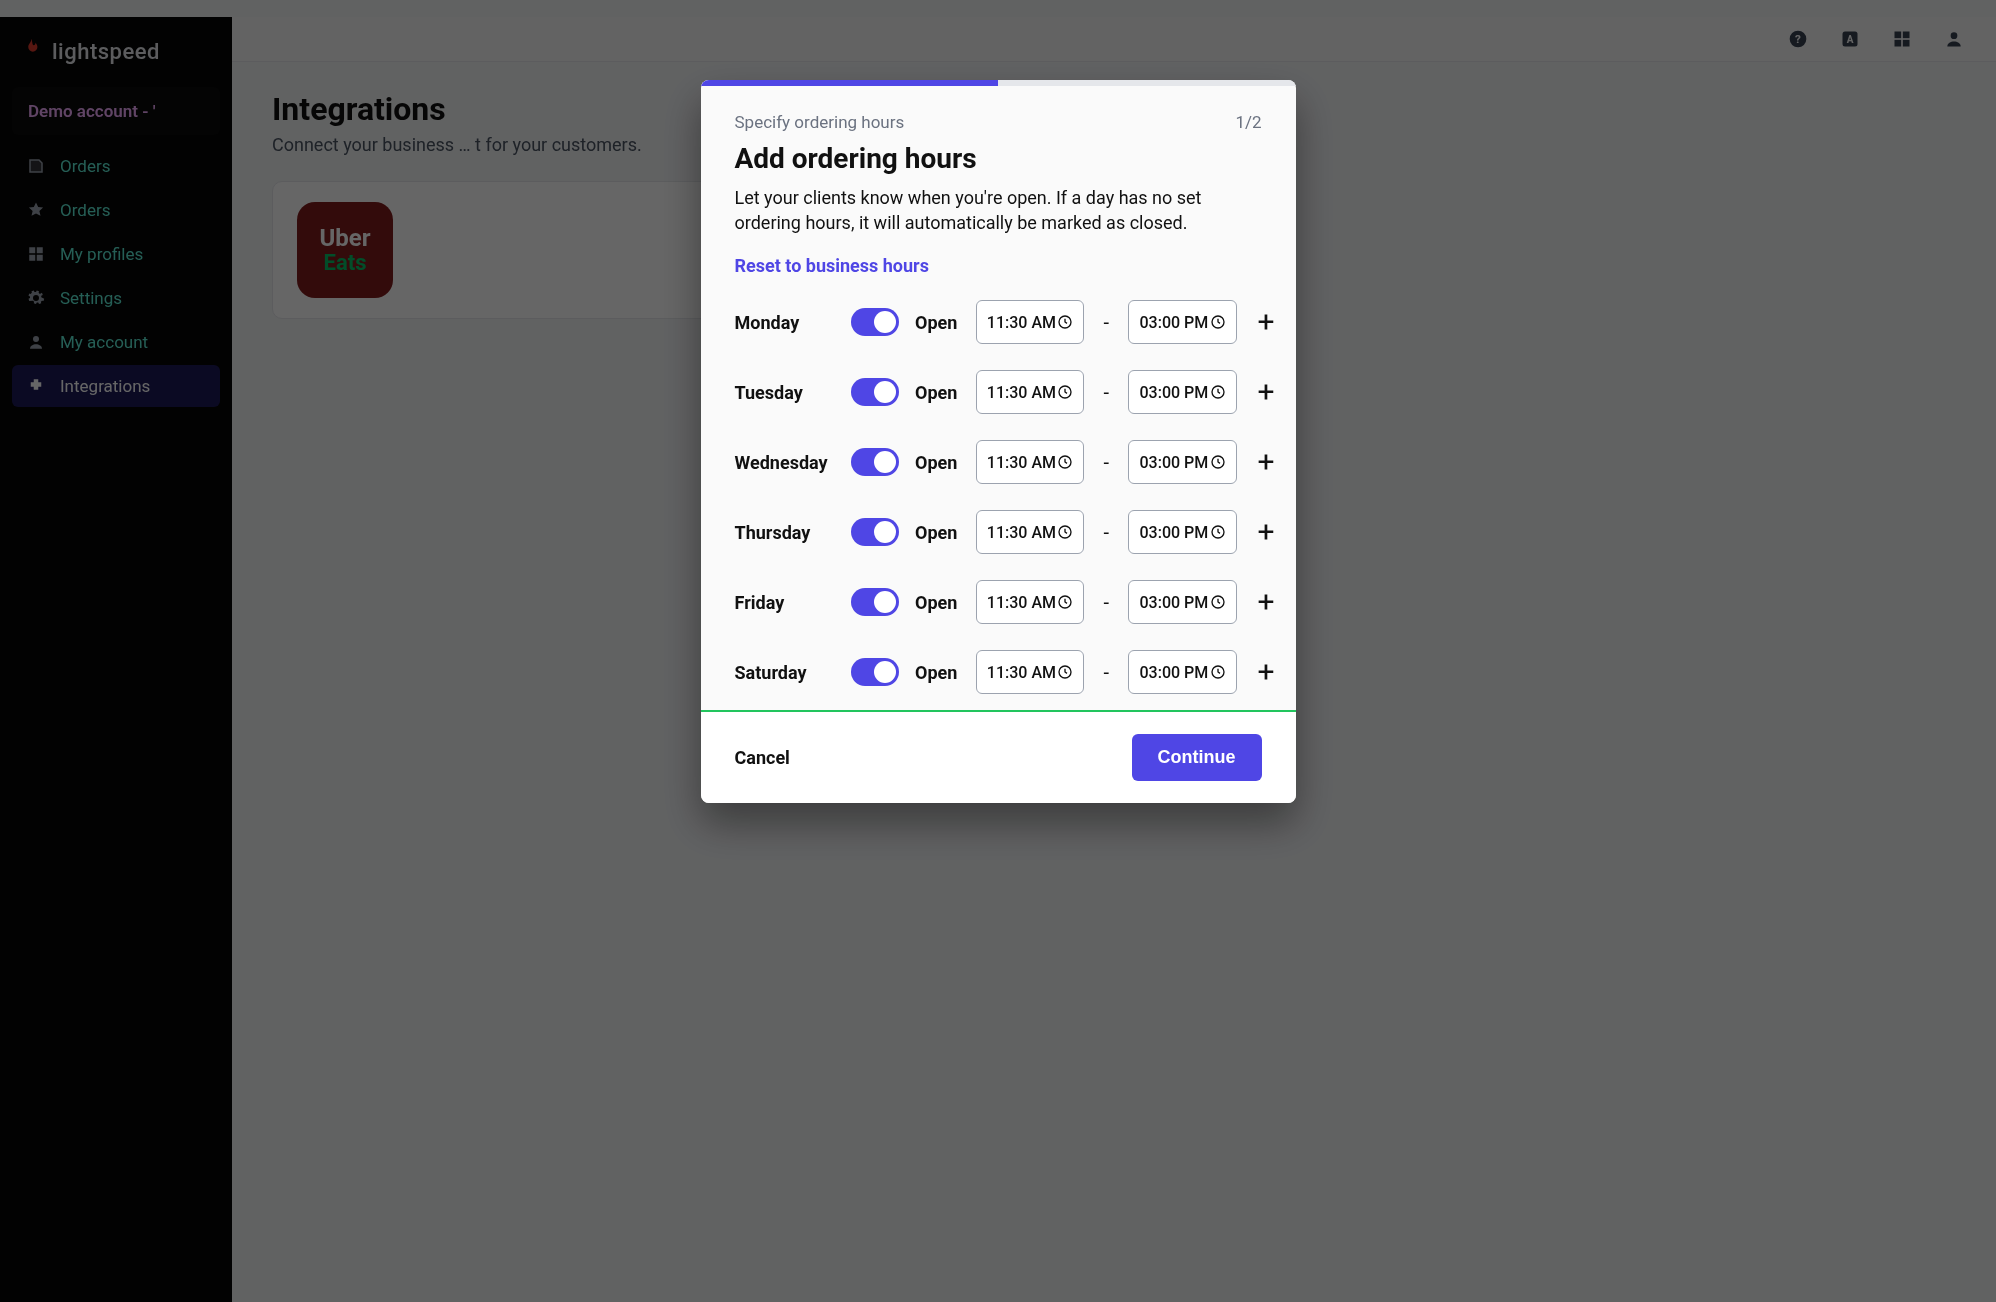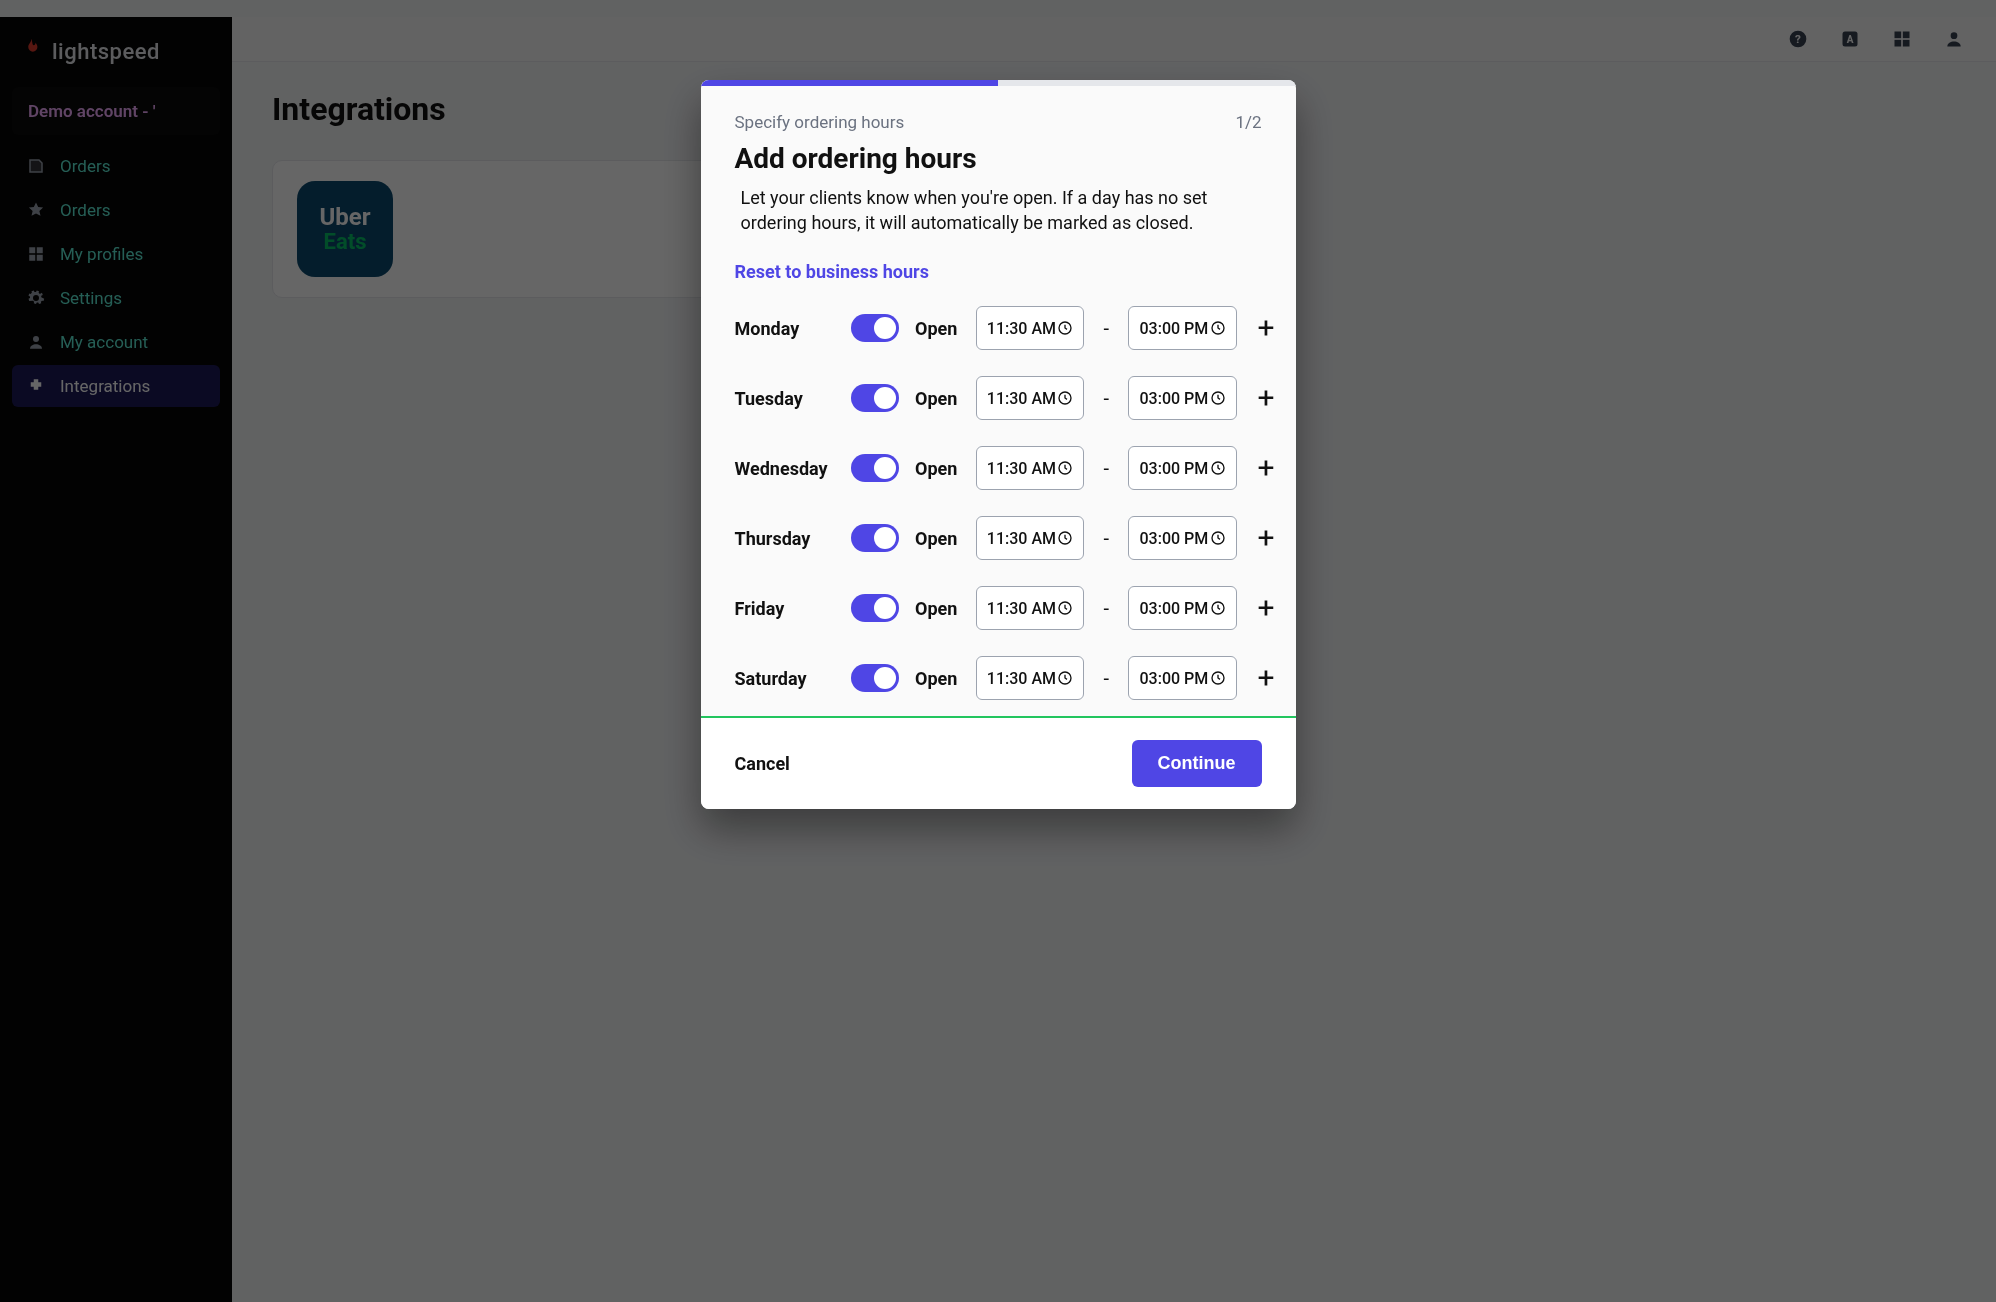--- a/index.html
+++ b/index.html
@@ -59,42 +59,42 @@
   }
   .topbar .ico{width:24px;height:24px;display:inline-flex;align-items:center;justify-content:center;cursor:pointer;}
   .page{padding:28px 40px;}
   .page h1{font-size:32px;font-weight:700;margin:0 0 6px;}
   .page .sub{color:#4b5563;font-size:18px;}
   .card{
     margin-top:26px;background:#fff;border:1px solid #e5e7eb;border-radius:10px;
     display:inline-flex;align-items:center;gap:24px;padding:20px 24px;min-width:900px;
   }
   .uber{
-    width:96px;height:96px;border-radius:18px;background:#0c4a6e;
+    width:96px;height:96px;border-radius:18px;background:#7f1d1d;
     display:flex;flex-direction:column;align-items:center;justify-content:center;
     color:#fff;font-weight:700;line-height:1;
   }
   .uber .eats{color:#06c167;font-size:22px;margin-top:2px;}
 
   
   .overlay{
     position:fixed;inset:0;background:var(--overlay);
     display:flex;align-items:flex-start;justify-content:center;padding-top:80px;
   }
   .modal{
     width:595px;background:#fafafa;border-radius:8px;overflow:hidden;
     box-shadow:0 20px 40px rgba(0,0,0,0.4);
     display:flex;flex-direction:column;
   }
   .progress{height:6px;background:#e5e7eb;}
   .progress .bar{height:100%;width:50%;background:var(--brand-indigo);}
   .modal-head{padding:26px 34px 20px;}
   .eyebrow{display:flex;justify-content:space-between;color:var(--text-dim);font-size:17px;}
   .modal-head h2{margin:10px 0 10px;font-size:28px;font-weight:700;}
-  .modal-head p{margin:6px;color:#111;font-size:18px;line-height:1.4;max-width:520px;}
+  .modal-head p{margin:0;color:#111;font-size:18px;line-height:1.4;max-width:520px;}
   .reset-row{display:flex;justify-content:flex-start;padding:0 34px 6px;}
   .reset{color:var(--brand-indigo);font-weight:700;font-size:18px;cursor:pointer;}
 
   .days{display:flex;flex-direction:column;padding:6px 16px 10px 34px;gap:2px;border-bottom:2px solid #22c55e;max-height:430px;overflow:auto;}
   .day{display:flex;align-items:center;gap:16px;padding:12px 0;}
   .day .name{width:112px;font-weight:700;font-size:18px;}
   .toggle{
     width:48px;height:28px;border-radius:999px;background:var(--brand-indigo);
     position:relative;cursor:pointer;flex-shrink:0;
   }
@@ -221,20 +221,25 @@
       <span class="ico">
         <svg viewBox="0 0 24 24" width="20" height="20" fill="#374151">
             <circle cx="12" cy="8" r="4"></circle>
             <path d="M4 21c0-4 4-6 8-6s8 2 8 6z"></path>
           </svg>
       </span>
     </header>
 
     <section class="page">
       <h1>Integrations</h1>
+      <div class="sub">
+        <span>Connect your business</span>
+        <span>…</span>
+        <span>t for your customers.</span>
+      </div>
       <div class="card">
         <div class="uber">
           <span style="font-size:24px;">Uber</span>
           <span class="eats">Eats</span>
         </div>
       </div>
     </section>
   </main>
 </div>
 

